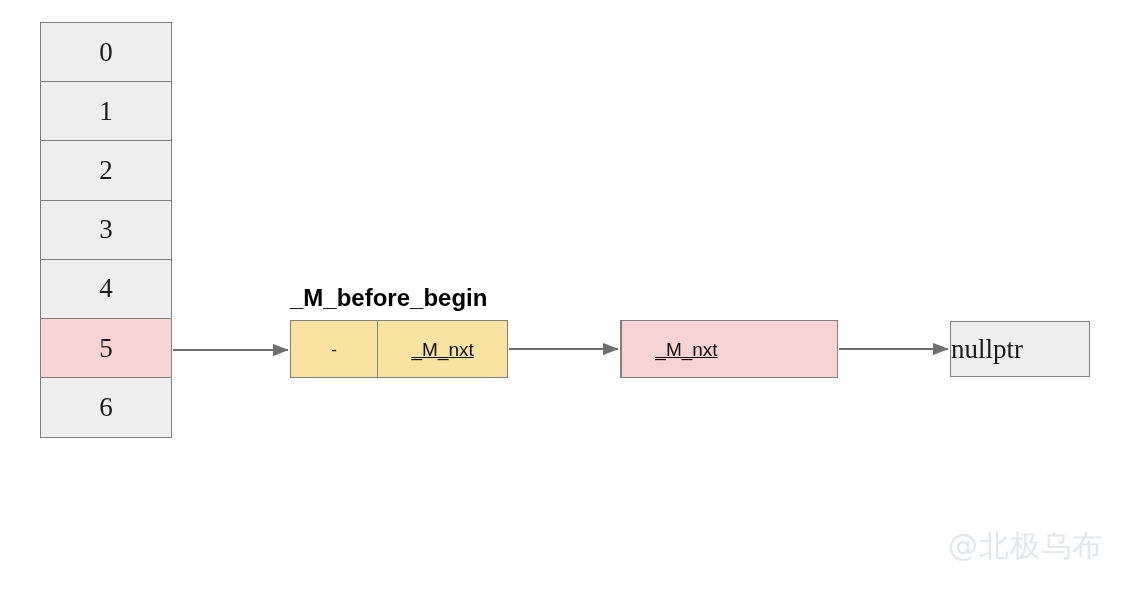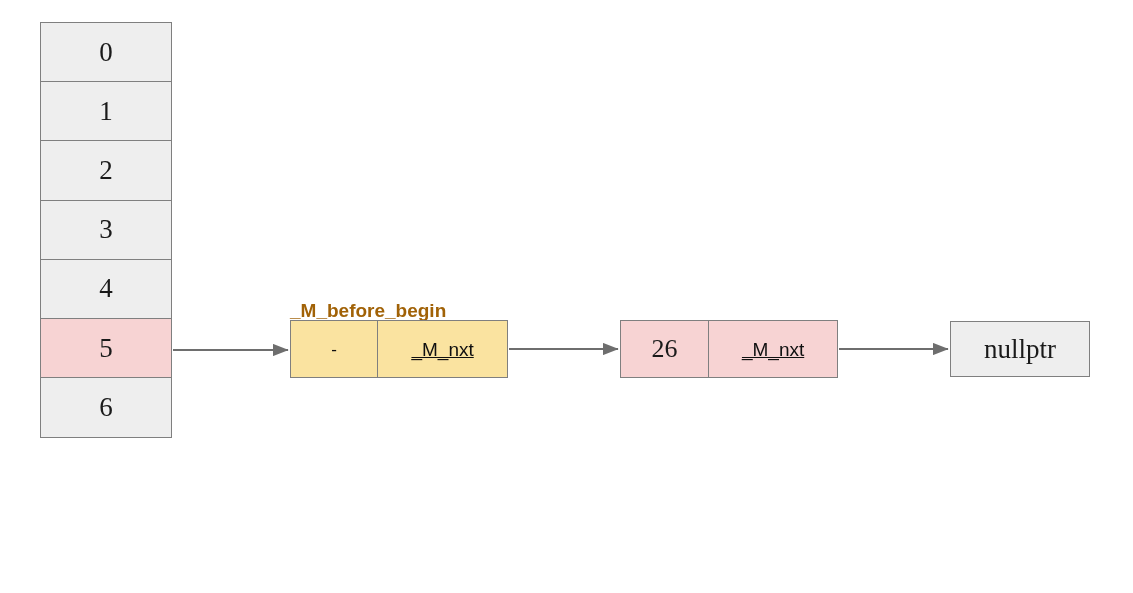--- a/index.html
+++ b/index.html
@@ -115,38 +115,36 @@
     position: absolute;
     left: 950px;
     top: 321px;
     width: 140px;
     height: 56px;
     box-sizing: border-box;
     border: 1.6px solid #7f7f7f;
     background: #eeeeee;
     display: flex;
     align-items: center;
-    justify-content: center;
     font-family: "Liberation Serif", serif;
     font-size: 27px;
     color: #1a1a1a;
     line-height: 1;
   }
 
   
   .node-label {
     position: absolute;
     left: 290px;
     top: 284px;
     font-family: "Liberation Sans", sans-serif;
     font-weight: bold;
-    font-size: 19px;
-    color: #a16207;
+    font-size: 24px;
+    color: #000000;
     white-space: nowrap;
-    margin-top: 16px;
   }
 
   
   #arrows {
     position: absolute;
     left: 0;
     top: 0;
     width: 1133px;
     height: 593px;
     pointer-events: none;
@@ -194,33 +192,33 @@
   </div>
 
   <div class="node-label">_M_before_begin</div>
 
   <div class="node node-before-begin">
     <div class="node-cell cell-value">-</div>
     <div class="node-cell cell-next divider">_M_nxt</div>
   </div>
 
   <div class="node node-26">
-    <div class="node-cell cell-value">26</div>
     <div class="node-cell cell-next divider">_M_nxt</div>
   </div>
 
   <div class="node-null">
     <span>nullptr</span>
   </div>
 
   <svg id="arrows" viewBox="0 0 1133 593" width="1133" height="593">
     <defs>
       <marker id="arrowhead" markerWidth="9" markerHeight="7" refX="8.6" refY="3.5" orient="auto" markerUnits="strokeWidth">
         <path d="M0,0 L9,3.5 L0,7 z" fill="#6e6e6e"></path>
       </marker>
     </defs>
     <line x1="173" y1="350" x2="288" y2="350" stroke="#6e6e6e" stroke-width="1.8" marker-end="url(#arrowhead)"></line>
     <line x1="509" y1="349" x2="618" y2="349" stroke="#6e6e6e" stroke-width="1.8" marker-end="url(#arrowhead)"></line>
     <line x1="839" y1="349" x2="948" y2="349" stroke="#6e6e6e" stroke-width="1.8" marker-end="url(#arrowhead)"></line>
   </svg>
 
+  <div class="watermark">@北极乌布</div>
 
 </div>
 
 </body></html>

